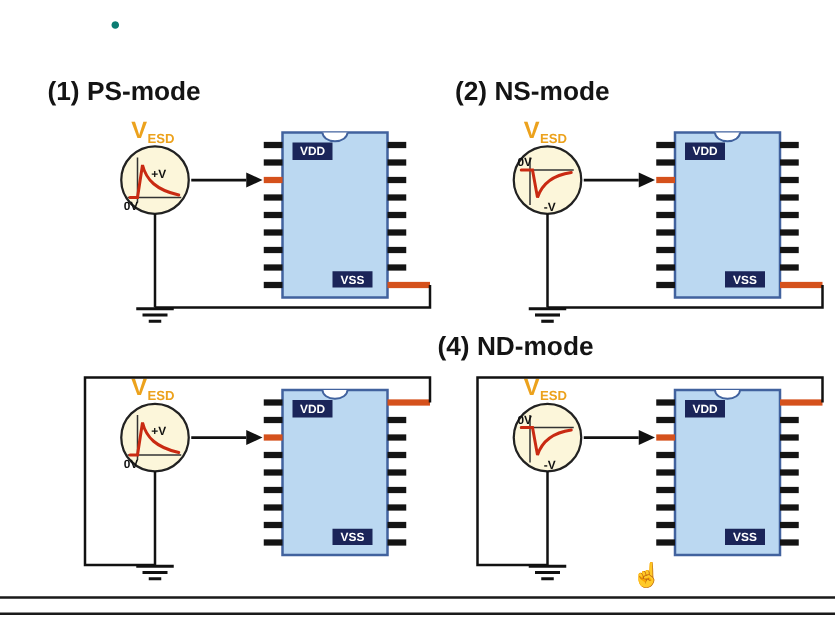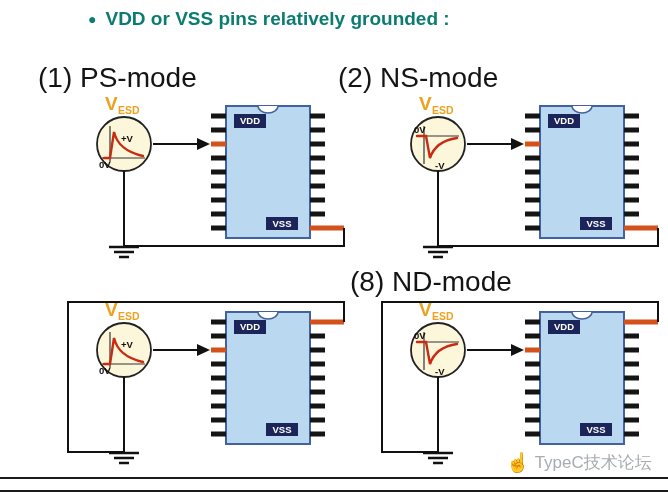--- a/index.html
+++ b/index.html
@@ -2,21 +2,21 @@
 <html><head>
 <meta charset="utf-8">
 <style>
   *{margin:0;padding:0;box-sizing:border-box}
   html,body{background:#ffffff}
   .slide{position:relative;width:668px;height:495px;background:#ffffff;overflow:hidden;
          font-family:"Liberation Sans",sans-serif}
   .header{position:absolute;left:88px;top:8px;display:flex;gap:9px;
           color:#0B7C72;font-weight:bold;font-size:19px;line-height:1.2}
   .bullet{font-size:14px;margin-top:3px}
-  .mode-label{position:absolute;font-size:28px;font-weight:normal;color:#141414}
+  .mode-label{position:absolute;font-size:21px;font-weight:bold;color:#141414}
   .diagram{position:absolute;width:320px;height:170px}
   .watermark{position:absolute;left:506px;top:451px;display:flex;align-items:center;gap:5px}
   .watermark .hand{font-size:19px;color:#3a3a3a;line-height:1}
   .watermark .wm-text{font-size:17px;color:#A6ACB0}
   .rule{position:absolute;left:0;width:668px;background:#1a1a1a}
   .rule1{top:477px;height:2px}
   .rule2{top:490px;height:2px}
 
   svg text{font-family:"Liberation Sans",sans-serif}
   .src-circle{fill:#FCF6DA;stroke:#222;stroke-width:1.8}
@@ -36,27 +36,26 @@
   .gnd line{stroke:#111;stroke-width:2.5}
 </style>
 </head>
 <body>
 
 <div class="slide">
 
   <div class="header">
     <span class="bullet">●</span>
     <div class="title">
-      <div>VDD or VSS pins relatively grounded :</div>
     </div>
   </div>
 
   <div class="mode-label" style="left:38px;top:62px">(1) PS-mode</div>
-  <div class="mode-label" style="left:338px;top:62px">(2) NS-mode</div>
-  <div class="mode-label" style="left:350px;top:266px">(8) ND-mode</div>
+  <div class="mode-label" style="left:364px;top:62px">(2) NS-mode</div>
+  <div class="mode-label" style="left:350px;top:266px">(4) ND-mode</div>
 
   <svg class="diagram" style="left:26px;top:90px" viewBox="0 0 320 170">
     <g>
       <text class="vesd-v" x="79" y="20">V</text>
       <text class="vesd-sub" x="92" y="24">ESD</text>
       <circle class="src-circle" cx="98" cy="54" r="27"></circle>
       <line class="axis" x1="84" y1="36" x2="84" y2="72"></line>
       <line class="axis" x1="76" y1="68" x2="119" y2="68"></line>
       <path class="pulse" d="M78,68 L84,68 L88,42 C91,54 99,62 117,66"></path>
       <text class="wave-label" x="95" y="52">+V</text>
@@ -262,19 +261,18 @@
     <line class="wire" x1="98" y1="81" x2="98" y2="156"></line>
     <g class="gnd">
       <line x1="83" y1="157" x2="113" y2="157"></line>
       <line x1="88" y1="162" x2="108" y2="162"></line>
       <line x1="93" y1="167" x2="103" y2="167"></line>
     </g>
   </svg>
 
   <div class="watermark">
     <span class="hand">☝</span>
-    <span class="wm-text">TypeC技术论坛</span>
   </div>
 
   <div class="rule rule1"></div>
   <div class="rule rule2"></div>
 
 </div>
 
 </body></html>

